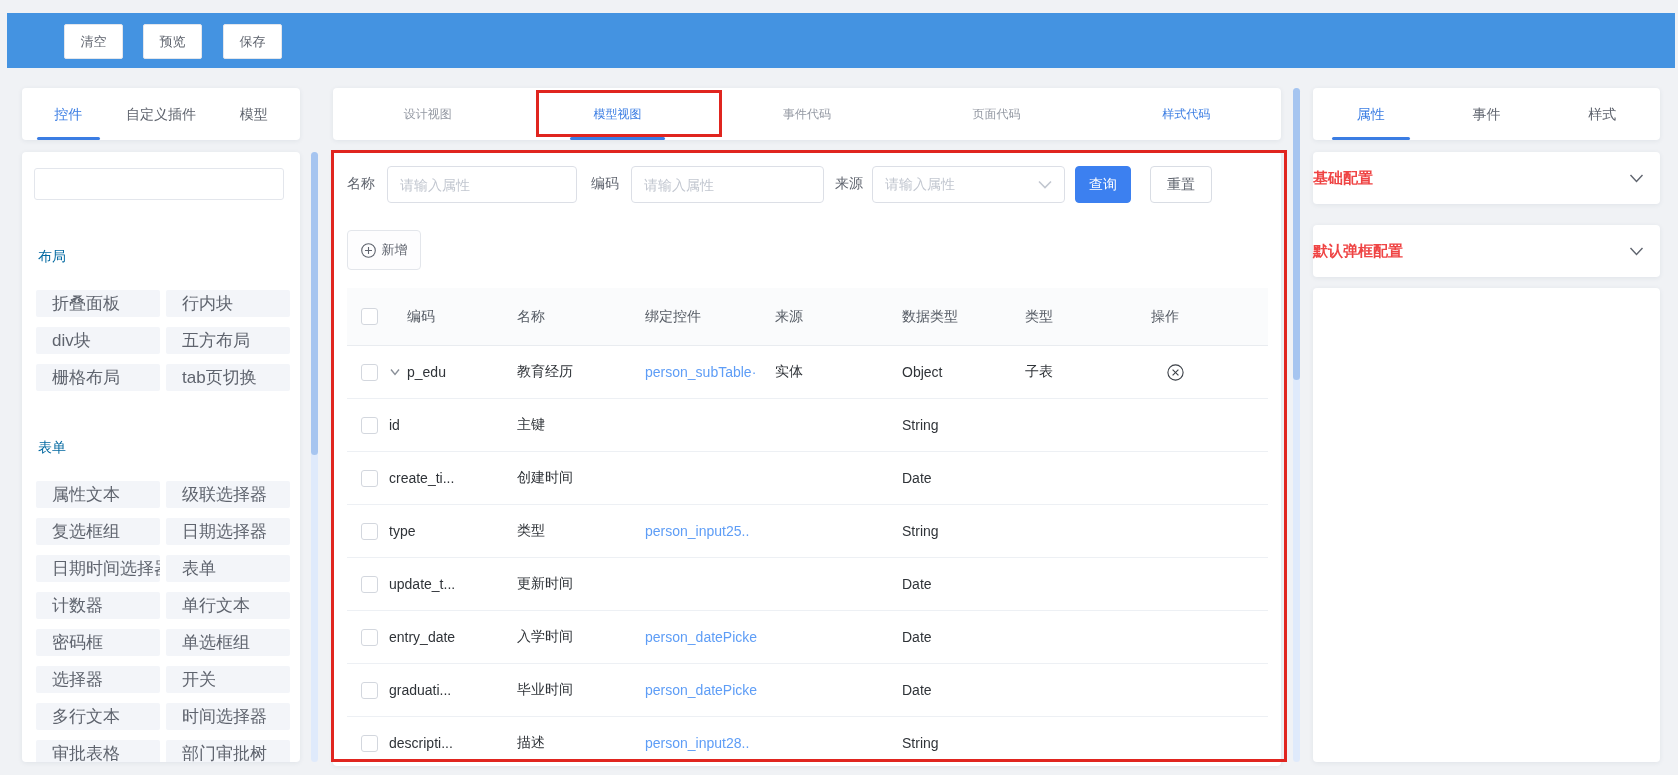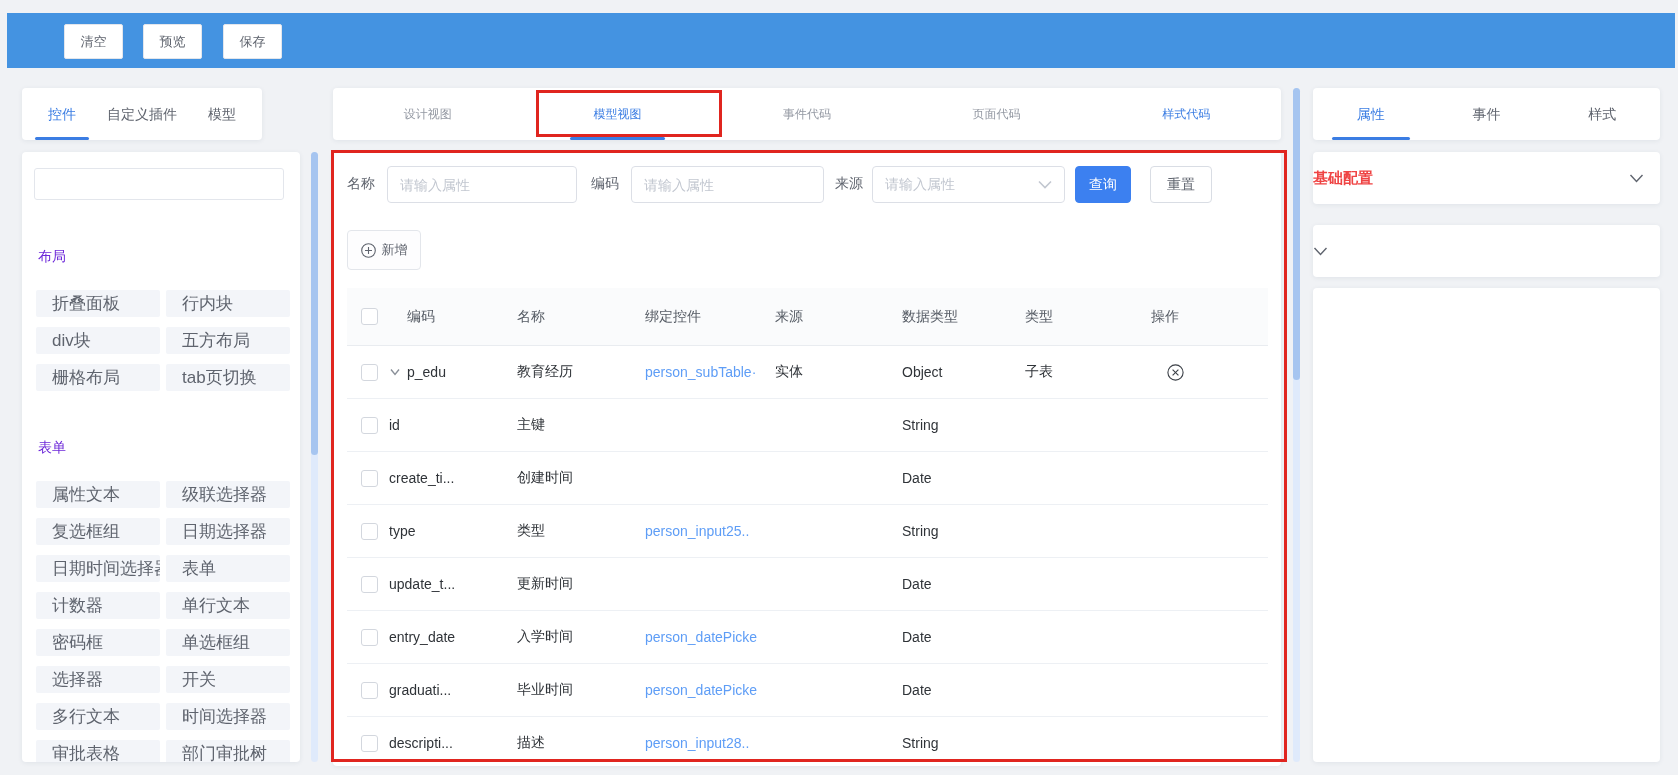--- a/index.html
+++ b/index.html
@@ -10,29 +10,29 @@
     font-size:14px;color:#303133;
   }
   .card{position:absolute;background:#fff;border-radius:4px;box-shadow:0 1px 5px rgba(40,60,90,.08);}
 
   
   .topbar{position:absolute;left:7px;top:13px;width:1668px;height:55px;background:#4493e1;}
   .tb-btn{position:absolute;top:11px;width:57px;height:33px;background:#fff;border:1px solid #e3e6ec;
     border-radius:2px;font-size:13px;color:#5f646e;display:flex;align-items:center;justify-content:center;cursor:pointer;margin-left:36px;}
 
   
-  .ltabs{left:22px;top:88px;width:240px;height:52px;display:flex;}
+  .ltabs{left:22px;top:88px;width:278px;height:52px;display:flex;}
   .ltab{flex:1;text-align:center;line-height:52px;font-size:14px;color:#5f646e;position:relative;cursor:pointer;}
   .ltab.active{color:#3b7de3;}
   .ltab.active::after{content:'';position:absolute;left:16%;right:16%;bottom:0;height:3px;background:#3b7de3;border-radius:2px;}
 
   .lbody{left:22px;top:152px;width:278px;height:610px;overflow:hidden;}
   .lp-search{display:block;margin:16px 12px 0 12px;width:250px;height:32px;border:1px solid #e3e6ec;border-radius:3px;
     box-sizing:border-box;padding:0 10px;font-size:13px;outline:none;background:#fff;}
-  .lp-sec-title{margin:48px 0 24px 16px;font-size:14px;color:#6d28d9;}
+  .lp-sec-title{margin:48px 0 24px 16px;font-size:14px;color:#0369a1;}
   .lp-grid{display:grid;grid-template-columns:1fr 1fr;gap:10px 6px;margin:0 10px 0 14px;}
   .lp-item{height:27px;line-height:27px;background:#f3f5f9;border-radius:2px;font-size:17px;color:#5f646e;
     padding-left:16px;white-space:nowrap;overflow:hidden;cursor:grab;}
 
   
   .sb-track{position:absolute;width:7px;border-radius:4px;background:#dfeafb;}
   .sb-thumb{position:absolute;width:7px;border-radius:4px;background:#a6c5f0;cursor:pointer;}
 
   
   .ctabs{left:333px;top:88px;width:948px;height:52px;display:flex;}
@@ -325,20 +325,21 @@
 </div>
 
 <div class="card rsec" style="top:152px">
   <span class="t">基础配置</span>
   <svg width="15" height="9" viewBox="0 0 15 9">
     <polyline points="1.5,1 7.5,7.5 13.5,1" fill="none" stroke="#5f646e" stroke-width="1.4"></polyline>
   </svg>
 </div>
 
 <div class="card rsec" style="top:225px">
+  <span class="t">默认弹框配置</span>
   <svg width="15" height="9" viewBox="0 0 15 9">
     <polyline points="1.5,1 7.5,7.5 13.5,1" fill="none" stroke="#5f646e" stroke-width="1.4"></polyline>
   </svg>
 </div>
 
 <div class="card rempty"></div>
 
 <div class="anno" style="left:536px;top:90px;width:186px;height:47px;"></div>
 <div class="anno" style="left:331px;top:150px;width:956px;height:612px;"></div>
 

